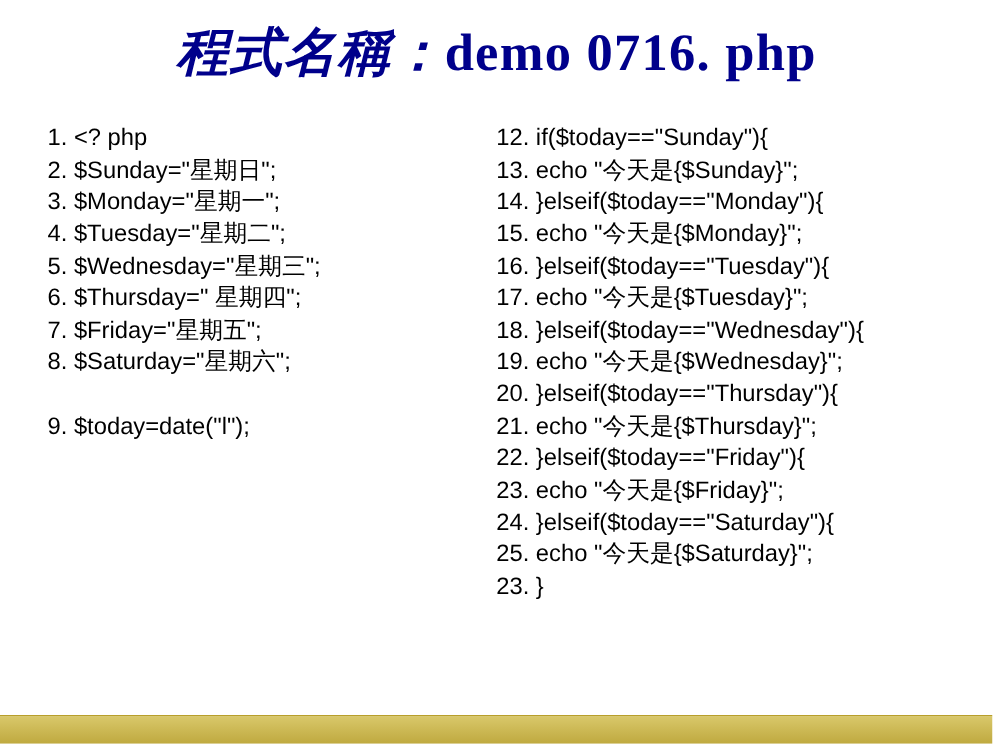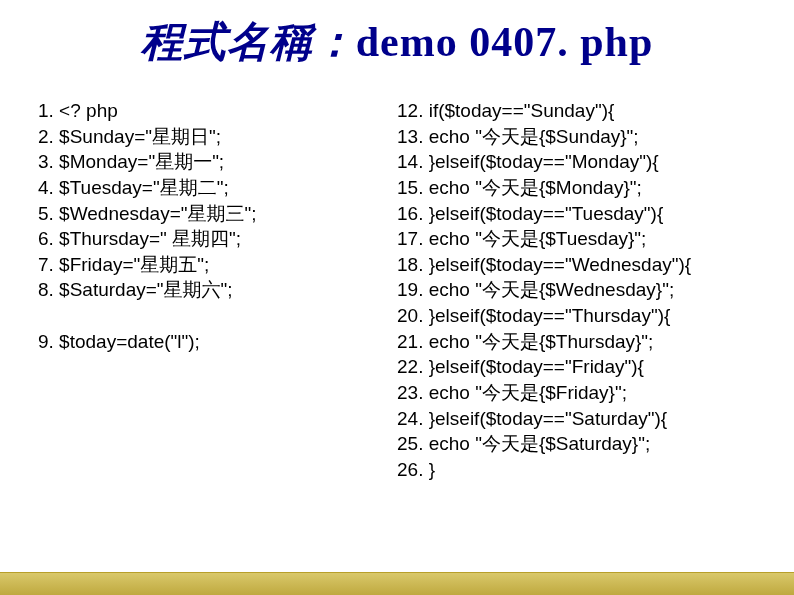--- a/index.html
+++ b/index.html
@@ -50,21 +50,21 @@
     width: 100%;
     height: 22px;
     background: linear-gradient(#d9c86a, #bfa93f);
     border-top: 1px solid #b89f2a;
   }
 </style>
 </head>
 <body>
 
 <div class="title">
-  <span class="cjk">程式名稱：</span><span>demo 0407. php</span>
+  <span class="cjk">程式名稱：</span><span>demo 0716. php</span>
 </div>
 
 <div class="columns">
   <div class="col">
     <div class="line">1. &lt;? php</div>
     <div class="line">2. $Sunday="星期日";</div>
     <div class="line">3. $Monday="星期一";</div>
     <div class="line">4. $Tuesday="星期二";</div>
     <div class="line">5. $Wednesday="星期三";</div>
     <div class="line">6. $Thursday=" 星期四";</div>
@@ -81,17 +81,17 @@
     <div class="line">16. }elseif($today=="Tuesday"){</div>
     <div class="line">17. echo "今天是{$Tuesday}";</div>
     <div class="line">18. }elseif($today=="Wednesday"){</div>
     <div class="line">19. echo "今天是{$Wednesday}";</div>
     <div class="line">20. }elseif($today=="Thursday"){</div>
     <div class="line">21. echo "今天是{$Thursday}";</div>
     <div class="line">22. }elseif($today=="Friday"){</div>
     <div class="line">23. echo "今天是{$Friday}";</div>
     <div class="line">24. }elseif($today=="Saturday"){</div>
     <div class="line">25. echo "今天是{$Saturday}";</div>
-    <div class="line">26. }</div>
+    <div class="line">23. }</div>
   </div>
 </div>
 
 <div class="footer-bar"></div>
 
 </body></html>

